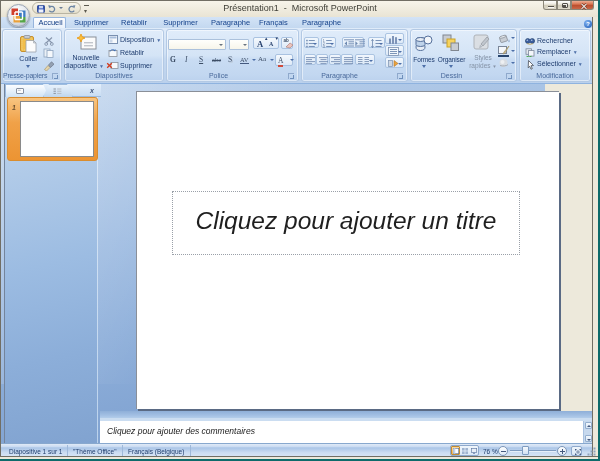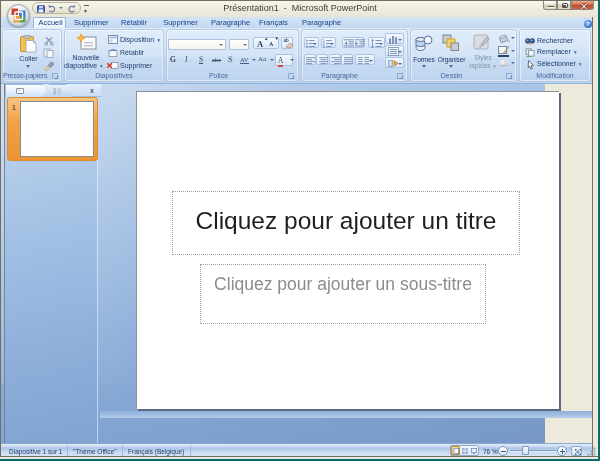--- a/index.html
+++ b/index.html
@@ -39,21 +39,21 @@
 .dlaunch{position:absolute;bottom:2px;width:6px;height:6px;border:1px solid #8FA9CC;border-right:none;border-bottom:none;}
 .dlaunch:after{content:"";position:absolute;left:1px;top:1px;width:3px;height:3px;border:1px solid #6E8FBB;border-left:none;border-top:none;}
 .rtxt{position:absolute;font-size:7px;color:#1E3C6E;white-space:nowrap;}
 .arr{position:absolute;width:0;height:0;border-left:2.5px solid transparent;border-right:2.5px solid transparent;border-top:3px solid #4D6FA8;}
 .sbtn{position:absolute;border:1px solid #A9C2E1;border-radius:2px;background:linear-gradient(#F5F9FD,#DDE9F7);}
 .pbtn{position:absolute;height:11px;font-size:8px;color:#3D4E66;text-align:left;padding-left:2px;line-height:11px;}
 .pbtn span{vertical-align:top;}
 .sb{border:1px solid #ABC4E2;border-radius:2px;background:linear-gradient(#F2F7FD,#DCE9F7);}
 .tinyarr{display:inline-block;width:0;height:0;border-left:2px solid transparent;border-right:2px solid transparent;border-top:2.5px solid #4D6FA8;margin-left:2px;vertical-align:middle;}
 
-#main{position:absolute;left:1px;top:84px;width:544px;height:359px;background:linear-gradient(168deg,#C2D6EE 0%,#AFC8E7 18%,#9DBBE1 38%,#8EAFDA 58%,#82A4D2 78%,#7798C7 100%);}
+#main{position:absolute;left:1px;top:84px;width:544px;height:359px;background:linear-gradient(168deg,#C2D6EE 0%,#AFC8E7 18%,#9DBBE1 38%,#8EAFDA 58%,#82A4D2 78%,#7798C7 100%);font-style:italic;}
 #main:before{content:"";position:absolute;left:0;top:0;width:420px;height:300px;background:linear-gradient(118deg,rgba(255,255,255,.30),rgba(255,255,255,.12) 30%,rgba(255,255,255,0) 52%);}
 #vsplit{position:absolute;left:95px;top:0;width:2px;height:359px;background:linear-gradient(#E2EDF9,#BBD2EC);}
 
 #lpanel{position:absolute;left:3px;top:0px;width:93px;height:359px;border-left:1px solid #74849B;background:linear-gradient(168deg,#C5D9F0 0%,#B0CAE8 25%,#9CBCE2 50%,#8CAED9 75%,#81A3D0 100%);}
 #lphead{position:absolute;left:0;top:0;width:96px;height:13px;background:linear-gradient(#E4EFFB,#C9DDF3);border-bottom:1px solid #9DBBDE;}
 #lpx{position:absolute;left:85px;top:2.5px;font-size:7px;color:#44597E;font-weight:bold;}
 #thumbsel{position:absolute;left:2px;top:13px;width:91px;height:64px;border-radius:3px;background:linear-gradient(#F8C581,#F0A148 40%,#EC9433);border:1px solid #D98D2F;}
 #thumb1{position:absolute;left:4px;top:6px;font-size:7px;color:#6E5230;font-weight:bold;}
 #thumbslide{position:absolute;left:12px;top:3px;width:74px;height:56px;background:#fff;border:1px solid #8A8A8A;}
 
@@ -434,25 +434,33 @@
   </div>
   <div id="thumbsel">
     <div id="thumb1">1</div>
     <div id="thumbslide"></div>
   </div>
  </div>
  <div id="slide">
   <div id="titleph">
         <div>Cliquez pour ajouter un titre</div>
       </div>
-  <div id="subph">
-        <div>Cliquez pour ajouter un sous-titre</div>
-      </div>
  </div>
  <div id="hsplit" style="position:absolute;left:99px;top:327px;width:492px;height:7px;background:linear-gradient(#8FAFD8,#A2BFE3 60%,#B3CDEA);"></div>
+ <div id="comments">
+      <div class="ctext">Cliquez pour ajouter des commentaires</div>
+  <div style="position:absolute;right:0px;top:0px;width:9px;height:22px;background:#C7D9EE;border-left:1px solid #A9C2E1;">
+   <div style="position:absolute;left:1px;top:1px;width:7px;height:7px;background:linear-gradient(#F3F8FD,#D6E5F5);border:1px solid #93AECE;border-radius:1px;">
+          <div style="position:absolute;left:1.2px;top:2px;width:0;height:0;border-left:2px solid transparent;border-right:2px solid transparent;border-bottom:2.5px solid #44597E;"></div>
+        </div>
+   <div style="position:absolute;left:1px;bottom:1px;width:7px;height:7px;background:linear-gradient(#F3F8FD,#D6E5F5);border:1px solid #93AECE;border-radius:1px;">
+          <div style="position:absolute;left:1.2px;top:2.5px;width:0;height:0;border-left:2px solid transparent;border-right:2px solid transparent;border-top:2.5px solid #44597E;"></div>
+        </div>
+  </div>
+    </div>
 </div>
 <div id="status">
  <div class="stext" style="left:8px;">Diapositive 1 sur 1</div>
  <div class="ssep" style="left:66px;"></div>
  <div class="stext" style="left:72px;">"Thème Office"</div>
  <div class="ssep" style="left:121px;"></div>
  <div class="stext" style="left:127px;">Français (Belgique)</div>
  <div class="ssep" style="left:189px;"></div>
  <div style="position:absolute;left:449px;top:1px;width:29px;height:11px;border:1px solid #8FA9CC;border-radius:2px;background:linear-gradient(#F0F6FC,#D9E7F6);"></div>
  <div style="position:absolute;left:450px;top:2px;width:9px;height:9px;background:linear-gradient(#FBD9A0,#F5B65B);border:1px solid #C08C34;border-radius:1px;"></div>

